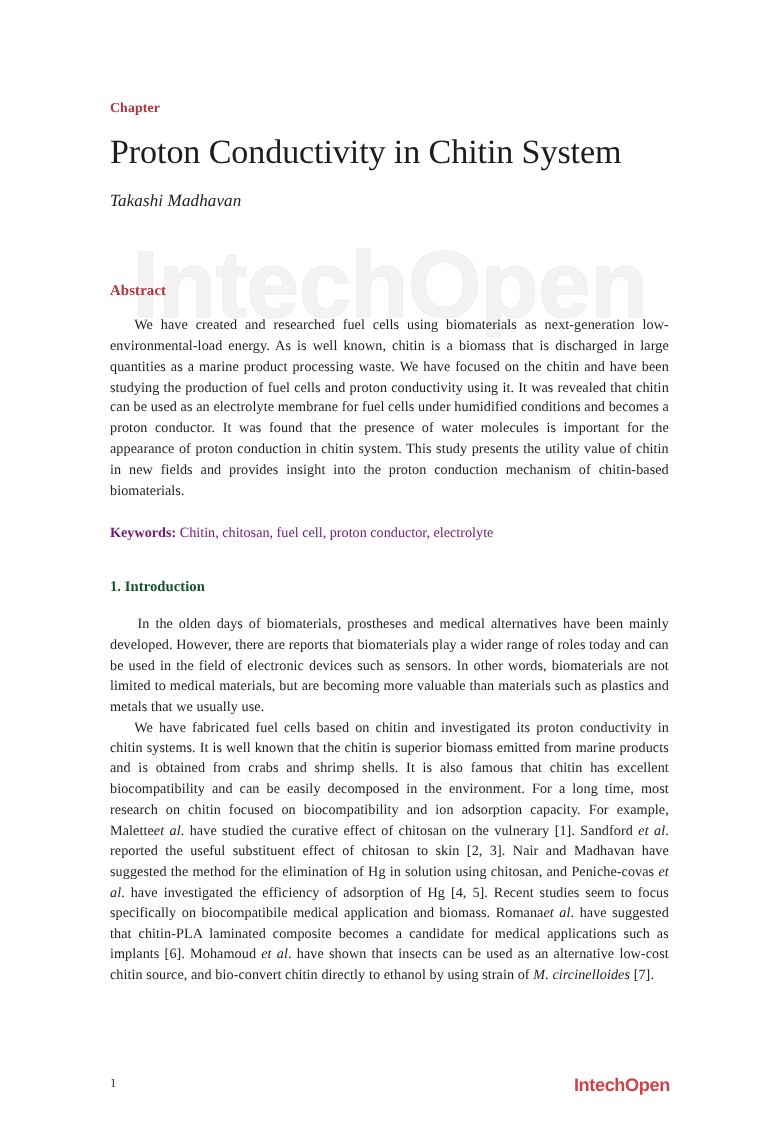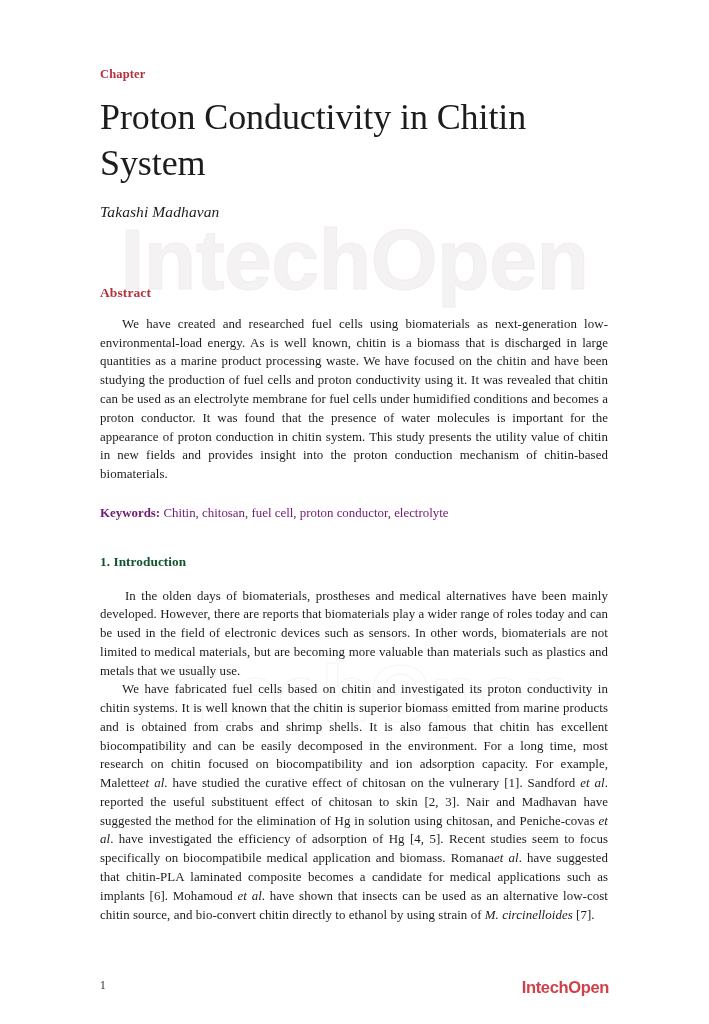--- a/index.html
+++ b/index.html
@@ -57,31 +57,31 @@
   .content {
     position: absolute;
     left: 100px;
     top: 0;
     width: 508px;
     z-index: 2;
   }
 
   .chapter-label {
     margin: 0;
-    padding-top: 68px;
+    padding-top: 92px;
     font-size: 12.5px;
     font-weight: 700;
     color: #b5313c;
     letter-spacing: 0.15px;
     line-height: 1.1;
   }
 
   .doc-title {
     margin: 12px 0 0 0;
-    font-size: 36px;
+    font-size: 31px;
     font-weight: 400;
     line-height: 1.28;
     letter-spacing: -0.1px;
     color: #1c1c1c;
   }
 
   .author {
     margin: 17px 0 0 0;
     font-size: 15.5px;
     font-style: italic;

